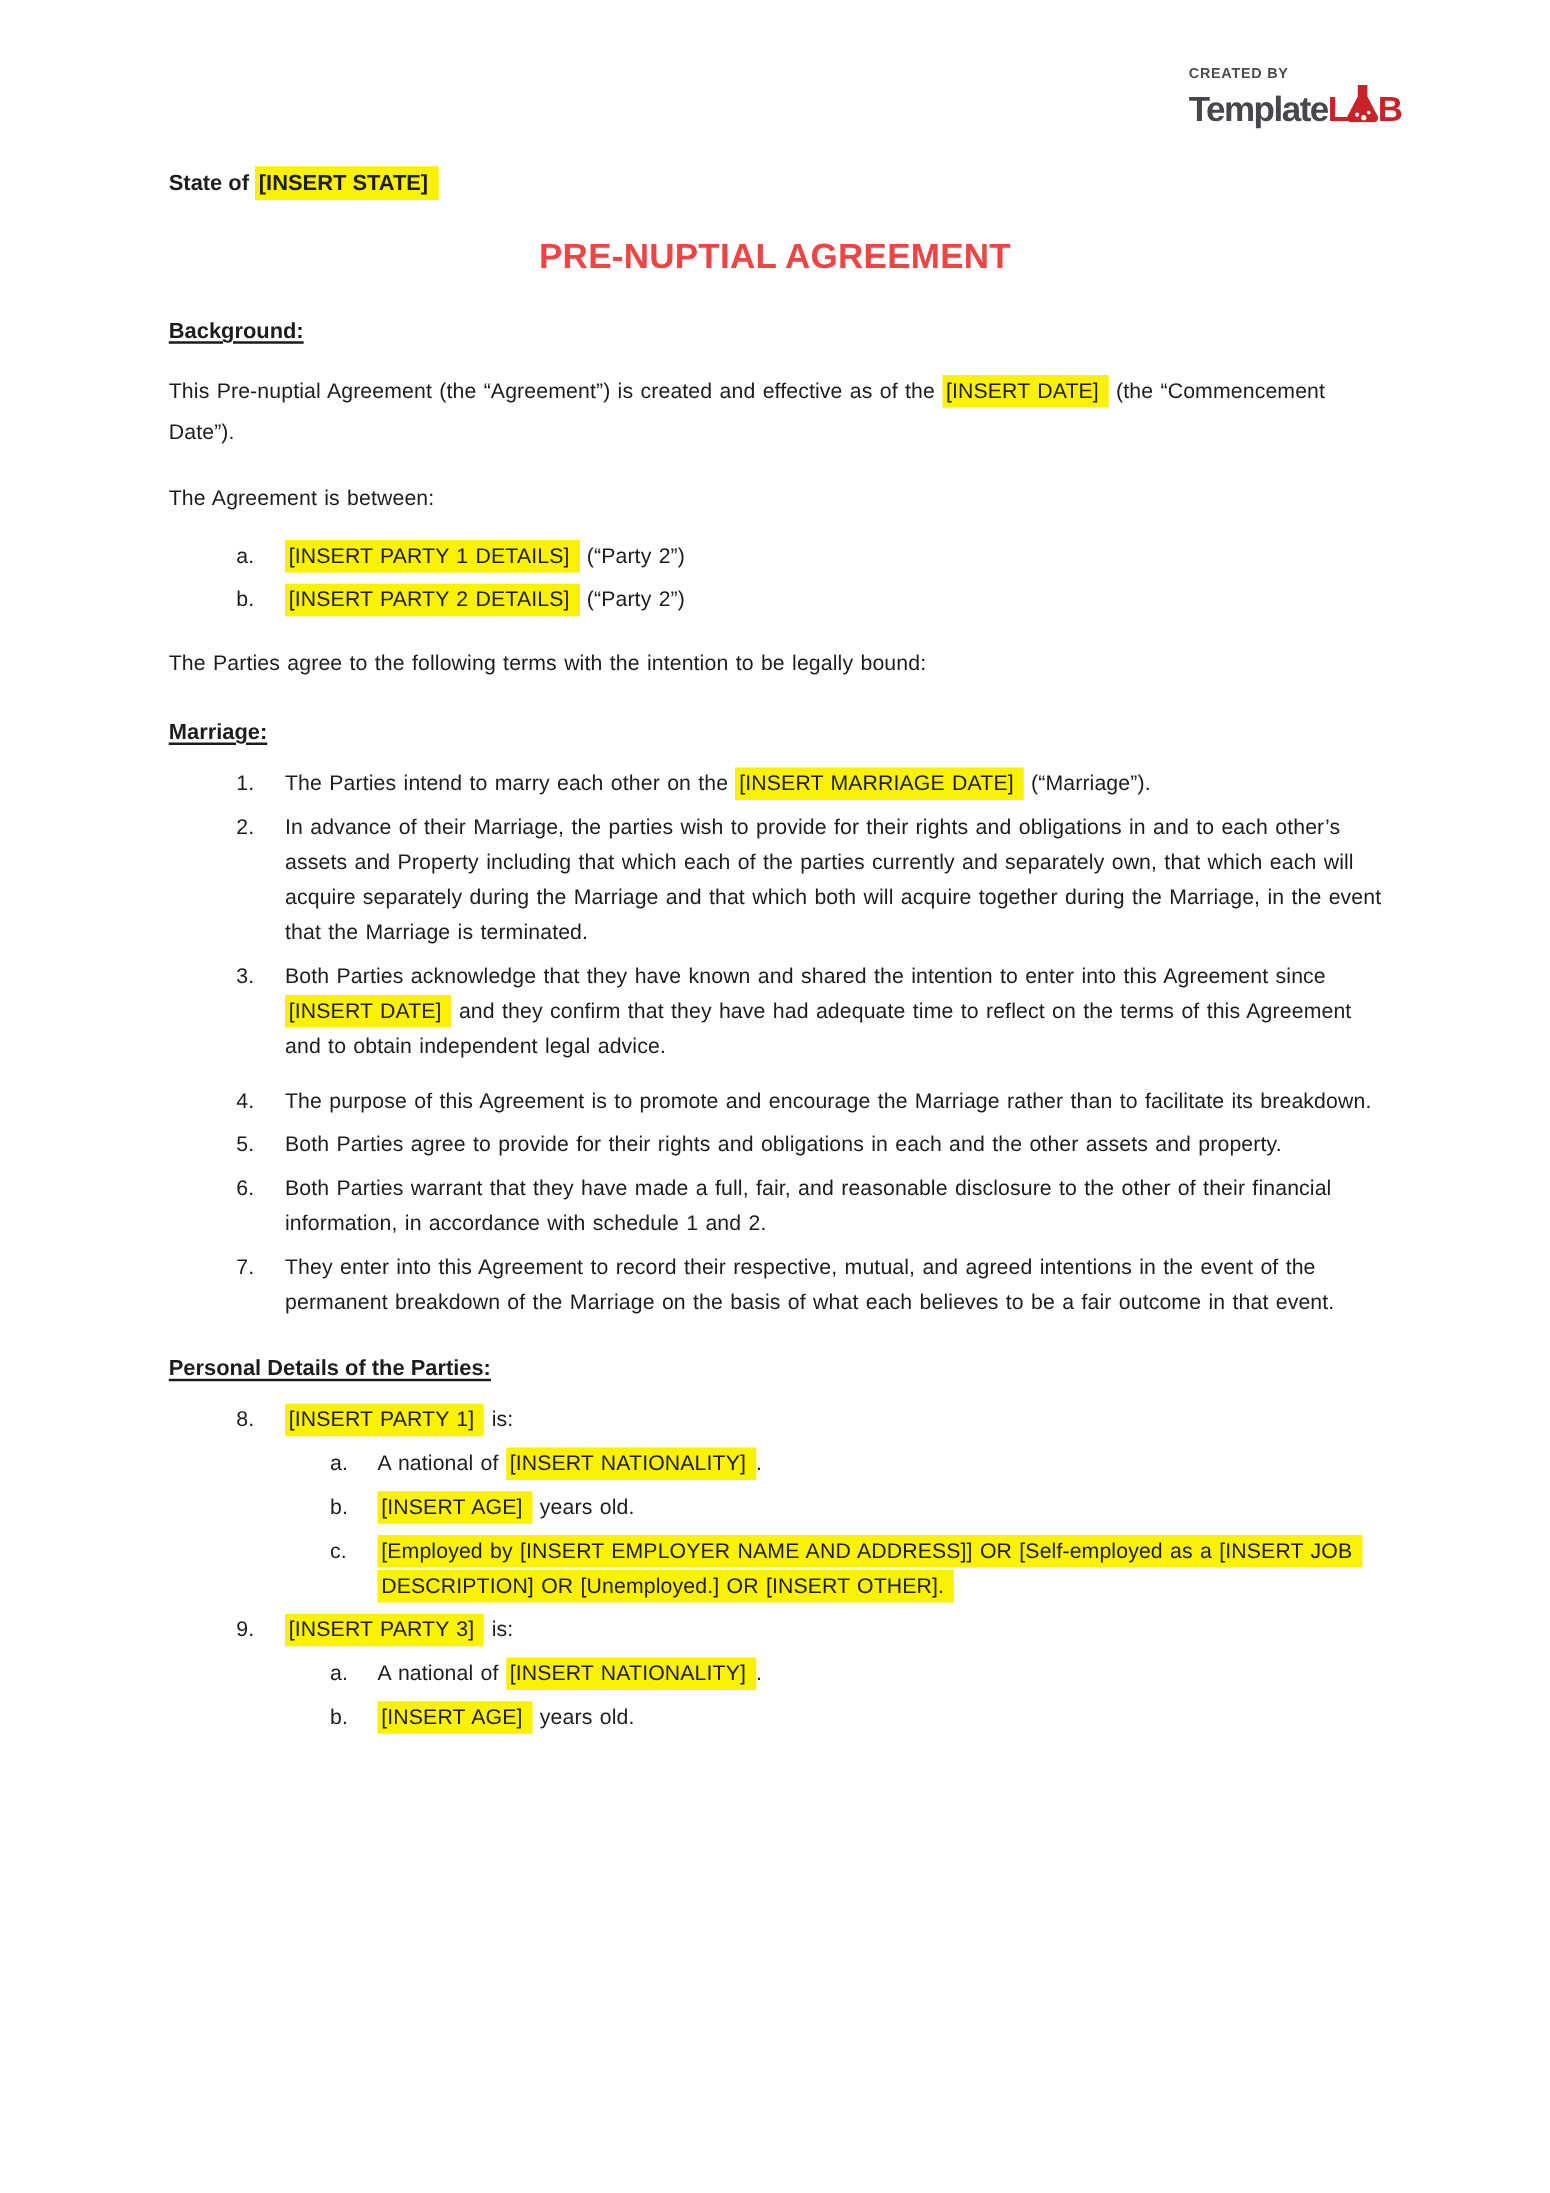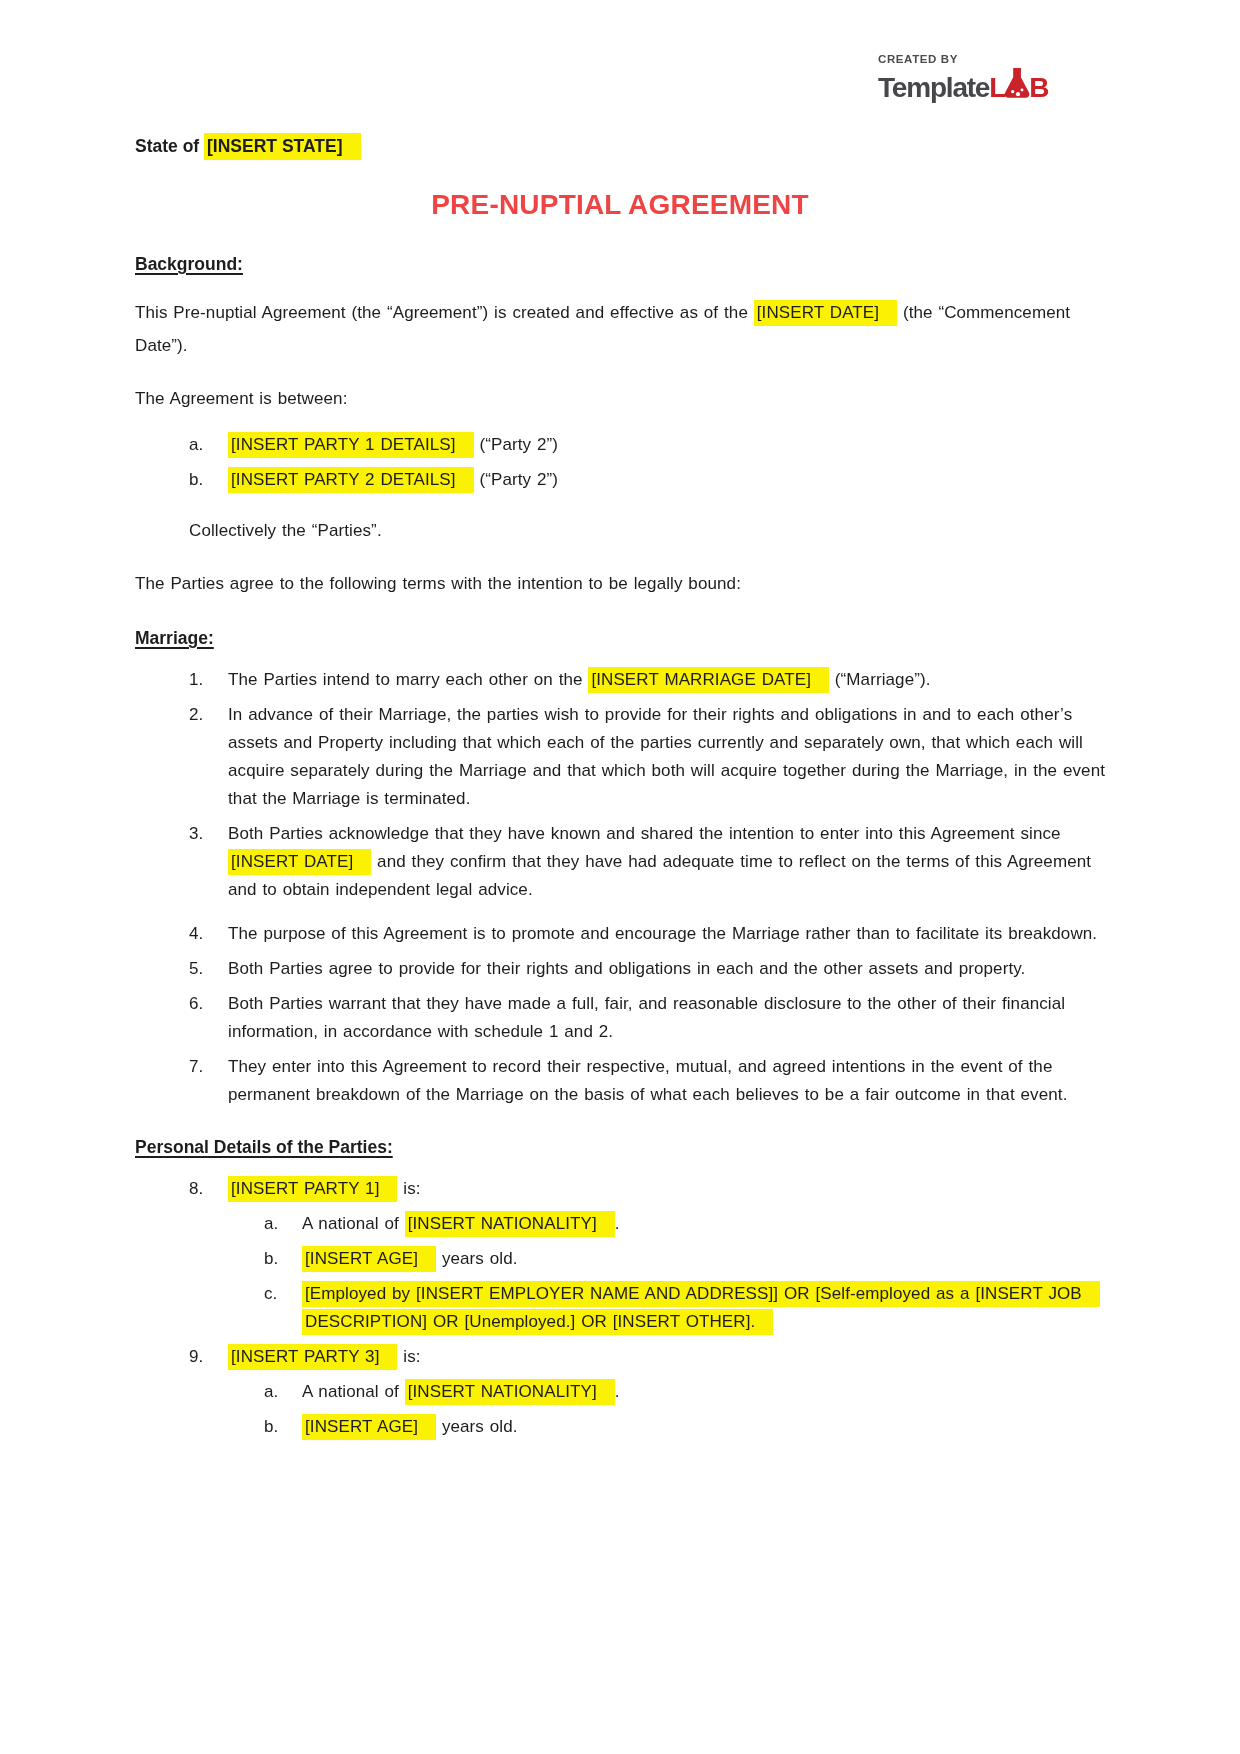--- a/index.html
+++ b/index.html
@@ -11,21 +11,21 @@
     -webkit-font-smoothing:antialiased;
   }
   .page {
     position:relative;
     width:1240px; height:1754px;
     padding:134px 135px 0 135px;
     overflow:hidden;
     background:#ffffff;
   }
   
-  .logo { position:absolute; top:54px; left:878px; line-height:1; }
+  .logo { position:absolute; top:54px; left:951px; line-height:1; }
   .created-by {
     font-size:11.5px; font-weight:bold; letter-spacing:0.6px;
     color:#4b4c50; margin-bottom:2px;
   }
   .brand { font-size:28px; font-weight:bold; letter-spacing:-1.2px; white-space:nowrap; }
   .brand-template { color:#46474b; }
   .brand-lab { color:var(--brand-red); }
   .flask-icon svg { height:30px; width:auto; vertical-align:baseline; margin:0 -1px -1px -1px; }
   
   .state-line { font-weight:bold; font-size:17.5px; line-height:24px; }
@@ -34,21 +34,21 @@
     margin-top:26px; line-height:42px; letter-spacing:0.2px;
   }
   .sec-heading {
     font-size:17.5px; font-weight:bold; margin-top:26px; line-height:24px;
     text-decoration:underline; text-decoration-thickness:1.6px; text-underline-offset:3px;
   }
   .para { margin-top:20px; font-size:17px; line-height:33px; letter-spacing:0.1px; word-spacing:1px; max-width:975px; }
   .indent1 { margin-left:54px; }
   .hl {
     background:var(--hl);
-    padding:3px 18px 4px 3px;
+    padding:3px 8px 4px 3px;
     box-decoration-break:clone; -webkit-box-decoration-break:clone;
   }
   
   .list { margin-top:16px; }
   .li { display:flex; font-size:17px; line-height:28px; letter-spacing:0.1px; word-spacing:1px; margin-bottom:7px; }
   .li .marker { flex:0 0 39px; margin-left:54px; }
   .li .li-text { flex:1 1 auto; max-width:880px; }
   .li.sub .marker { flex:0 0 38px; margin-left:129px; }
   .li.sub .li-text { max-width:805px; }
 </style>
@@ -81,21 +81,20 @@
     <div class="li">
       <span class="marker">a.</span>
       <span class="li-text"><span class="hl">[INSERT PARTY 1 DETAILS]</span><span> (“Party 2”)</span></span>
     </div>
     <div class="li">
       <span class="marker">b.</span>
       <span class="li-text"><span class="hl">[INSERT PARTY 2 DETAILS]</span><span> (“Party 2”)</span></span>
     </div>
   </div>
 
-  <p class="para indent1">Collectively the “Parties”.</p>
 
   <p class="para">The Parties agree to the following terms with the intention to be legally bound:</p>
 
   <h2 class="sec-heading">Marriage:</h2>
 
   <div class="list">
     <div class="li">
       <span class="marker">1.</span>
       <span class="li-text"><span>The Parties intend to marry each other on the </span><span class="hl">[INSERT MARRIAGE DATE]</span><span> (“Marriage”).</span></span>
     </div>

